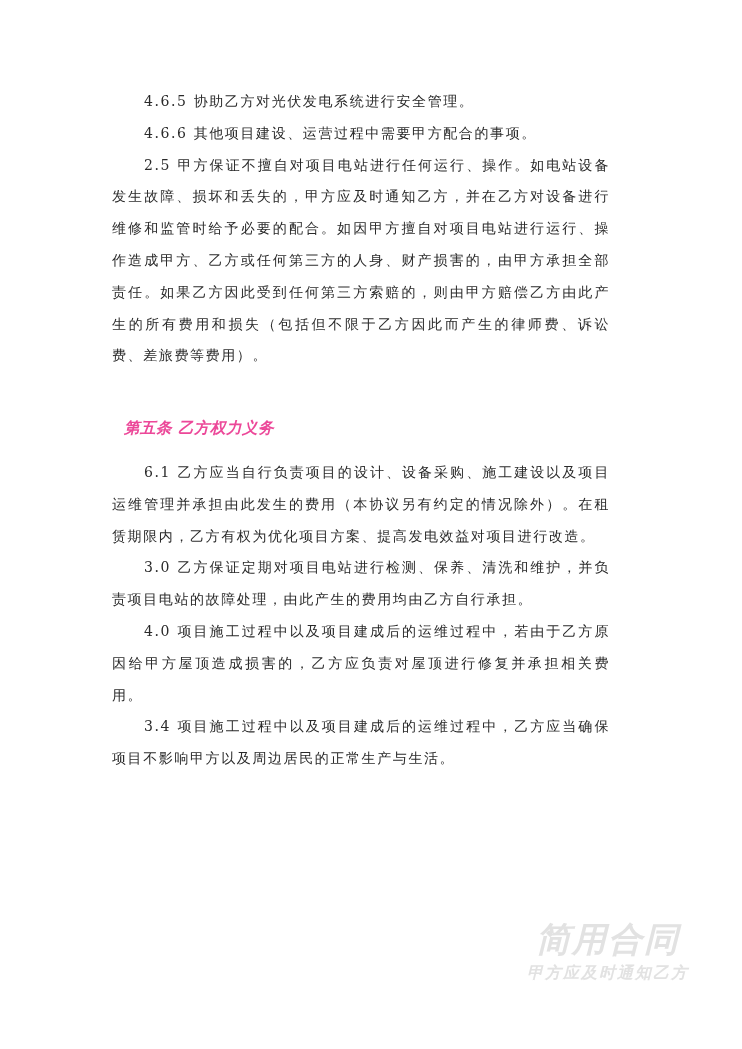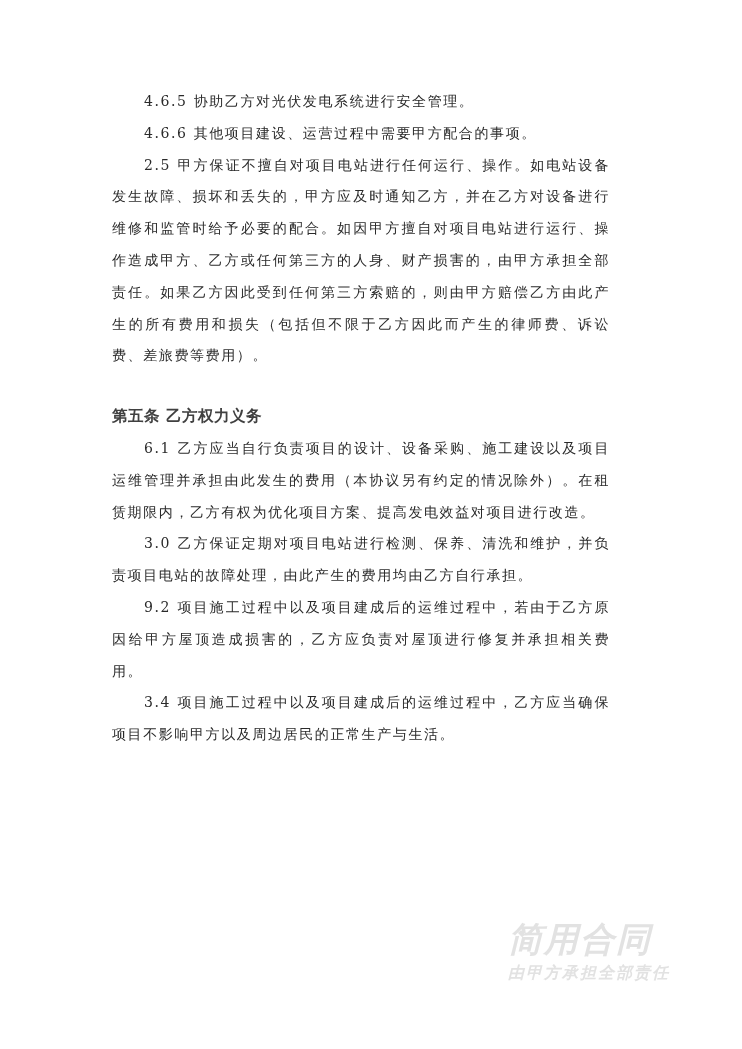--- a/index.html
+++ b/index.html
@@ -11,41 +11,41 @@
     }
     .page { position: absolute; left: 112px; top: 86px; width: 498px; }
     .p {
       font-size: 14px; line-height: 31.8px; margin: 0;
       text-align: justify; text-align-last: left; letter-spacing: 1.6px;
     }
     .indent { text-indent: 32px; }
     .heading {
       font-family: "DejaVu Sans", "Liberation Sans", sans-serif;
       font-weight: bold; font-size: 15.5px; line-height: 31.8px;
-      margin: 0; letter-spacing: 0.5px; color: #404040;
+      margin: 12px; letter-spacing: 0.5px; color: #ec4899; font-style: italic;
     }
     .gap { height: 29px; }
     .watermark {
-      position: absolute; left: 508px; top: 918px; width: 200px; 
+      position: absolute; left: 508px; top: 918px; width: 200px; text-align: center;
       font-family: "DejaVu Sans", sans-serif; color: #e2e2e2;
     }
     .wm-title { font-size: 34px; font-weight: bold; font-style: italic; letter-spacing: 2px; line-height: 42px; }
     .wm-sub { font-size: 16px; font-weight: bold; font-style: italic; letter-spacing: 2px; line-height: 26px; }
   </style>
 </head>
 <body>
 
 <div class="page">
   <p class="p indent">4.6.5 协助乙方对光伏发电系统进行安全管理。</p>
   <p class="p indent">4.6.6 其他项目建设、运营过程中需要甲方配合的事项。</p>
   <p class="p indent">2.5  甲方保证不擅自对项目电站进行任何运行、操作。如电站设备发生故障、损坏和丢失的，甲方应及时通知乙方，并在乙方对设备进行维修和监管时给予必要的配合。如因甲方擅自对项目电站进行运行、操作造成甲方、乙方或任何第三方的人身、财产损害的，由甲方承担全部责任。如果乙方因此受到任何第三方索赔的，则由甲方赔偿乙方由此产生的所有费用和损失（包括但不限于乙方因此而产生的律师费、诉讼费、差旅费等费用）。</p>
   <div class="gap"></div>
   <p class="heading">第五条  乙方权力义务</p>
   <p class="p indent">6.1 乙方应当自行负责项目的设计、设备采购、施工建设以及项目运维管理并承担由此发生的费用（本协议另有约定的情况除外）。在租赁期限内，乙方有权为优化项目方案、提高发电效益对项目进行改造。</p>
   <p class="p indent">3.0 乙方保证定期对项目电站进行检测、保养、清洗和维护，并负责项目电站的故障处理，由此产生的费用均由乙方自行承担。</p>
-  <p class="p indent">9.2 项目施工过程中以及项目建成后的运维过程中，若由于乙方原因给甲方屋顶造成损害的，乙方应负责对屋顶进行修复并承担相关费用。</p>
+  <p class="p indent">4.0 项目施工过程中以及项目建成后的运维过程中，若由于乙方原因给甲方屋顶造成损害的，乙方应负责对屋顶进行修复并承担相关费用。</p>
   <p class="p indent">3.4 项目施工过程中以及项目建成后的运维过程中，乙方应当确保项目不影响甲方以及周边居民的正常生产与生活。</p>
 </div>
 
 <div class="watermark">
   <div class="wm-title">简用合同</div>
-  <div class="wm-sub">由甲方承担全部责任</div>
+  <div class="wm-sub">甲方应及时通知乙方</div>
 </div>
 
 </body></html>

